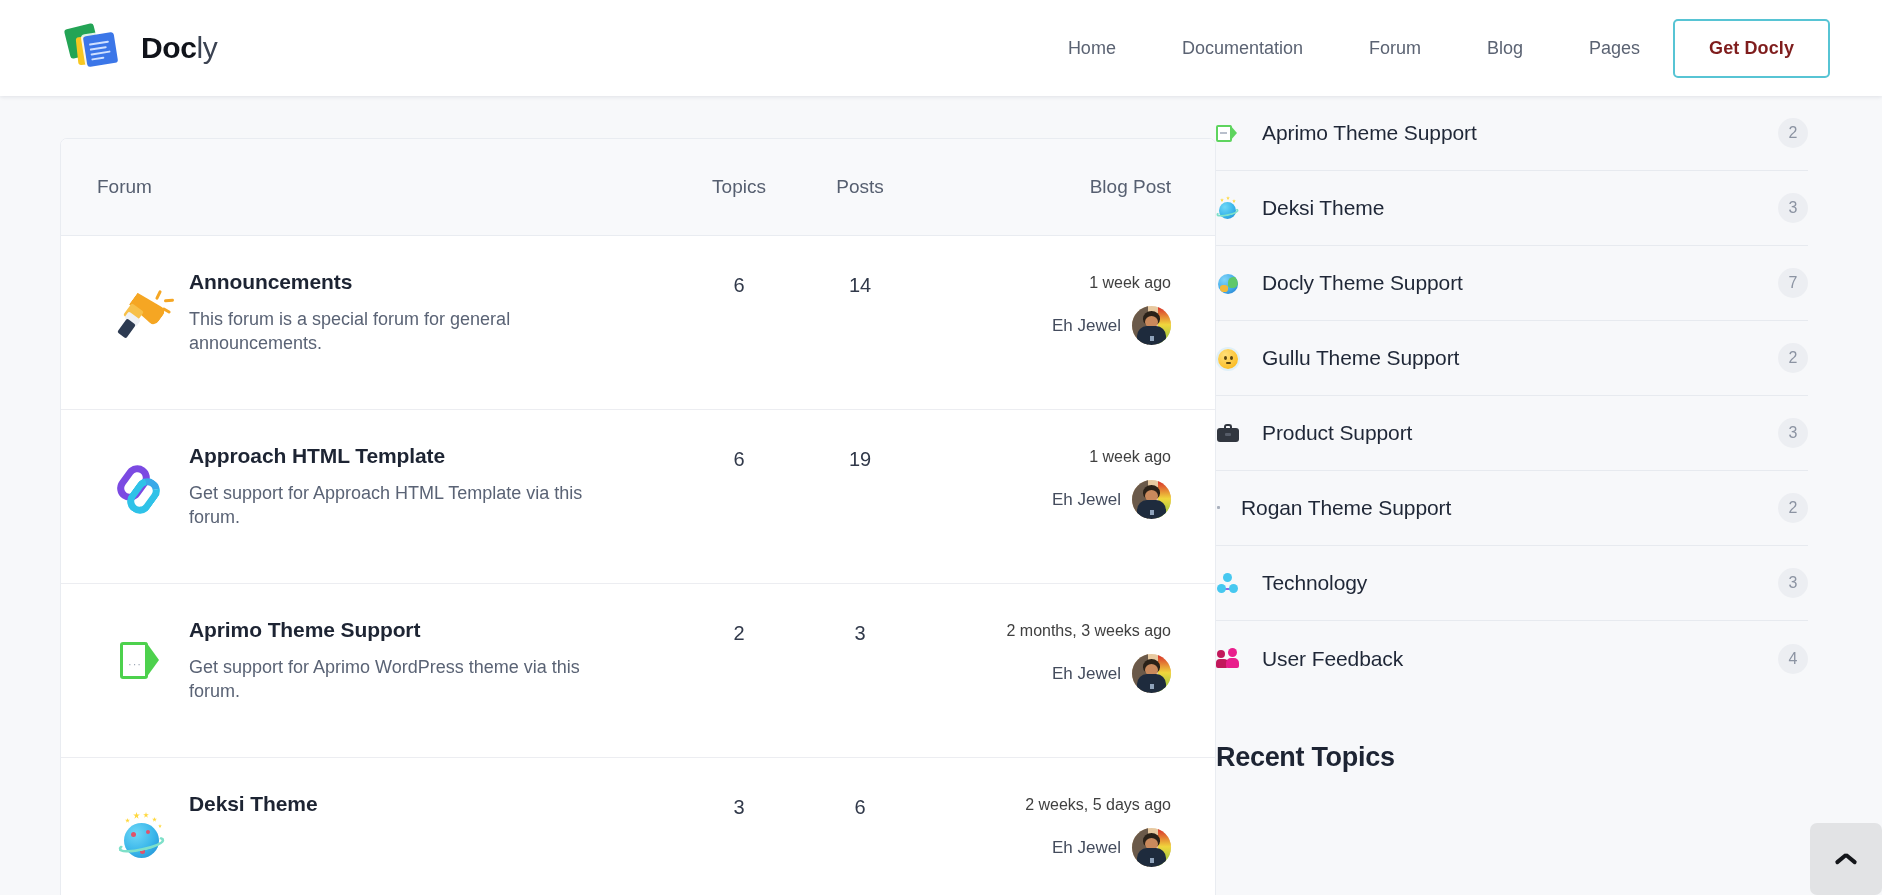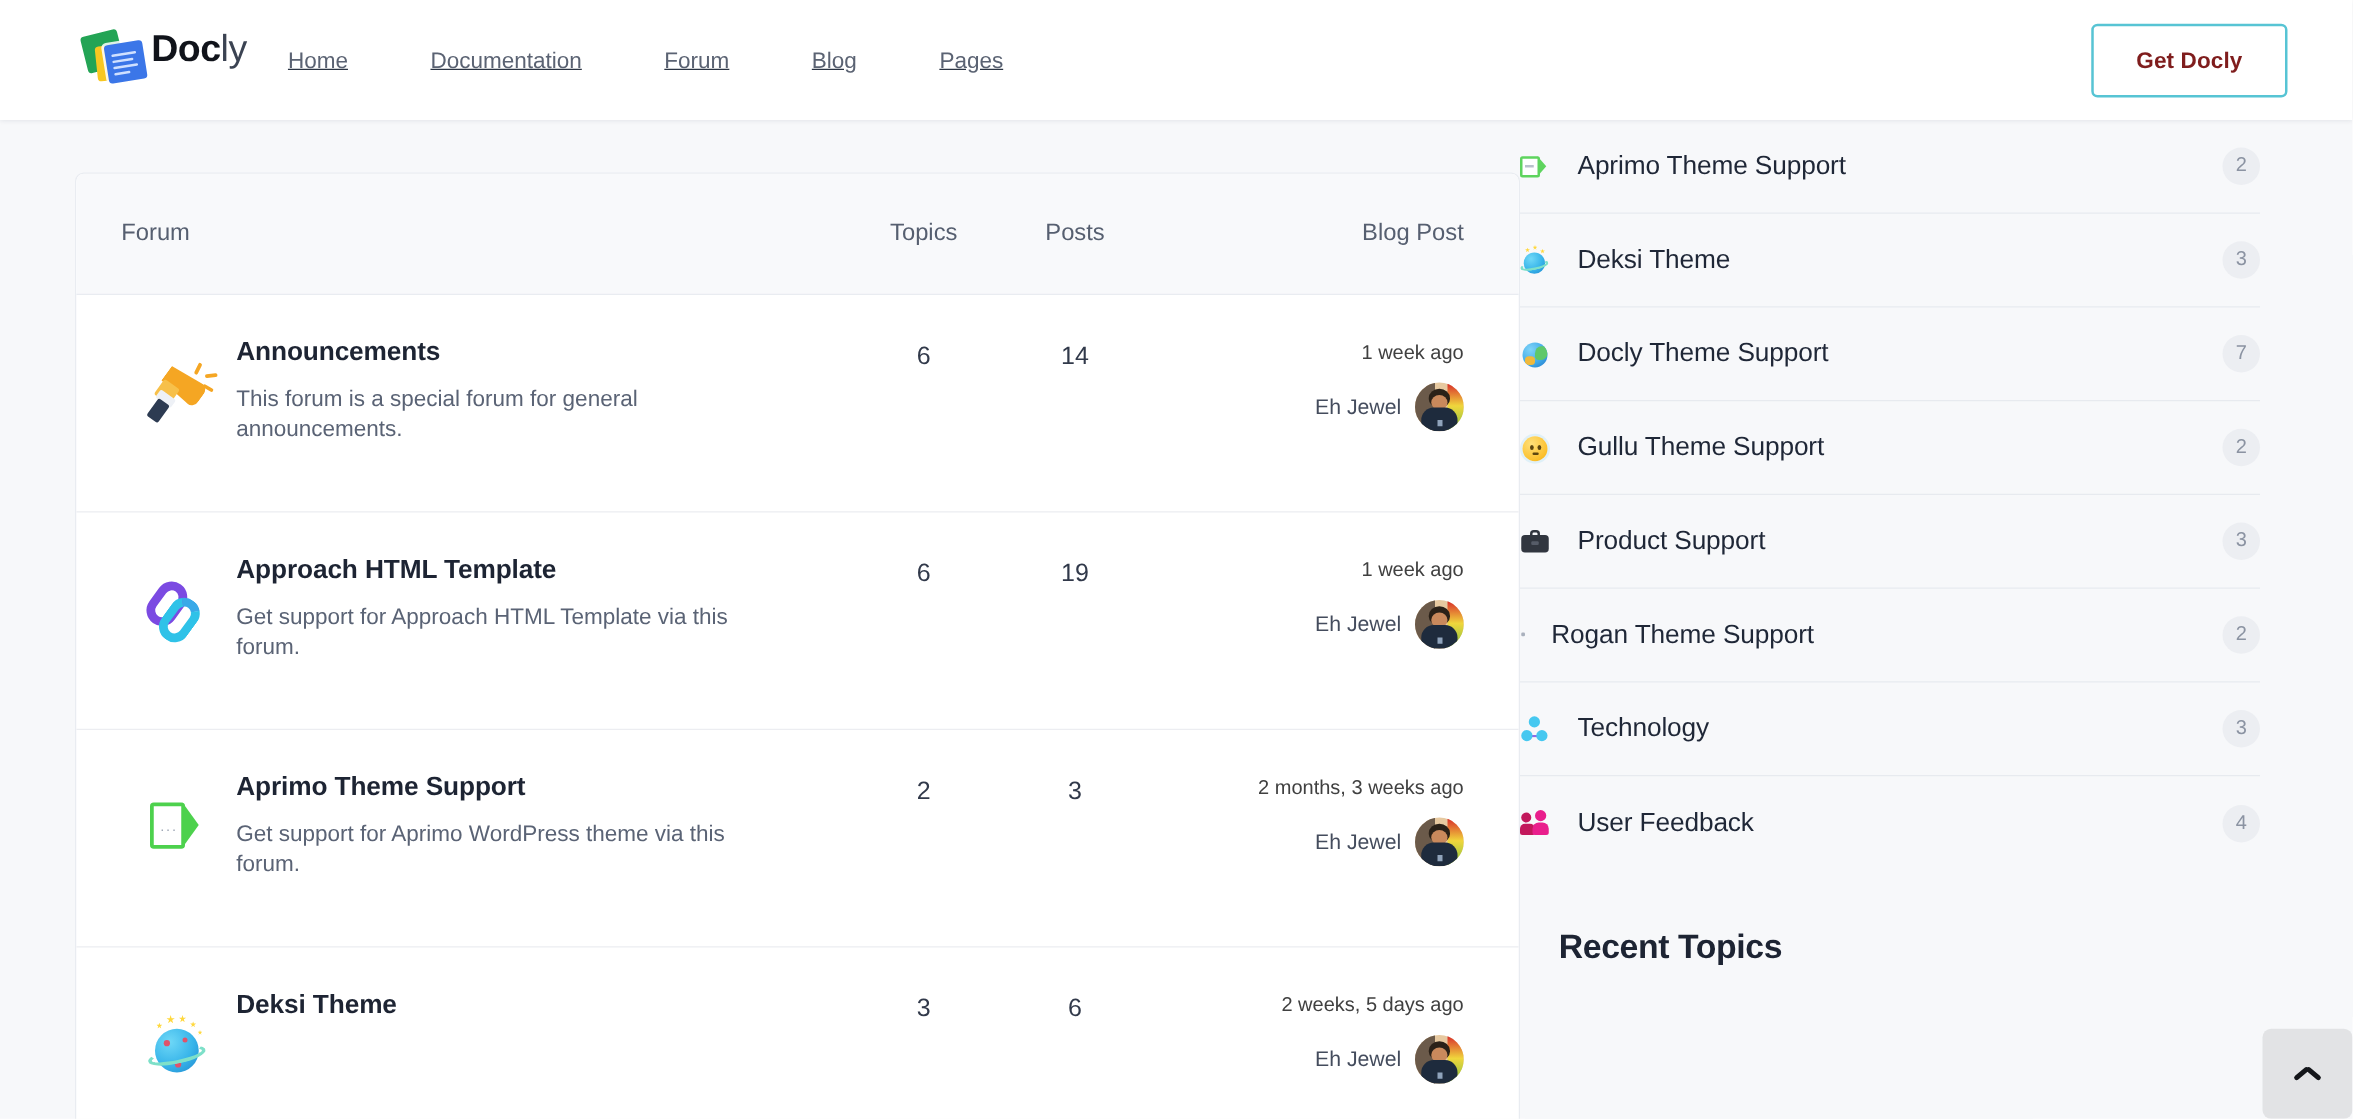--- a/index.html
+++ b/index.html
@@ -24,21 +24,22 @@
     background: #ffffff;
     display: flex;
     align-items: center;
     padding: 0 52px 0 66px;
     box-shadow: 0 1px 4px rgba(20,30,60,0.10);
     z-index: 20;
   }
 
   .brand {
     display: flex;
-    gap: 1px;
+    align-items: center;
+    gap: 21px;
     flex: 0 0 auto;
   }
 
   .logo-mark {
     position: relative;
     width: 54px;
     height: 50px;
     flex: 0 0 auto;
   }
   .logo-mark .sq {
@@ -83,23 +84,22 @@
     letter-spacing: -0.4px;
     color: #10131a;
     white-space: nowrap;
   }
   .brand-name .light { font-weight: 400; color: #3b4352; }
 
   .nav {
     flex: 1 1 auto;
     display: flex;
     align-items: center;
-    justify-content: flex-start;
+    justify-content: flex-end;
     gap: 0;
-    text-decoration: underline;
   }
   .nav-item {
     font-size: 18px;
     color: #5b6373;
     padding: 0 33px;
     cursor: pointer;
     white-space: nowrap;
     line-height: 96px;
   }
 
@@ -494,21 +494,20 @@
   .sic-users .h2 { position:absolute; left:12px; top:1px; width:9px; height:9px; border-radius:50%; background:#e91e8c; }
   .sic-users .b1 { position:absolute; left:0px; top:12px; width:12px; height:9px; border-radius:4px 4px 2px 2px; background:#c2185b; }
   .sic-users .b2 { position:absolute; left:10px; top:11px; width:13px; height:10px; border-radius:5px 5px 2px 2px; background:#e91e8c; }
 
   .recent-heading {
     margin-top: 46px;
     font-size: 27px;
     font-weight: 700;
     color: #1d2433;
     letter-spacing: -0.3px;
-    margin-left: 31px;
   }
 
   .recent-peek {
     margin-top: 28px;
     height: 24px;
     overflow: hidden;
   }
 
   
   .scroll-top {

